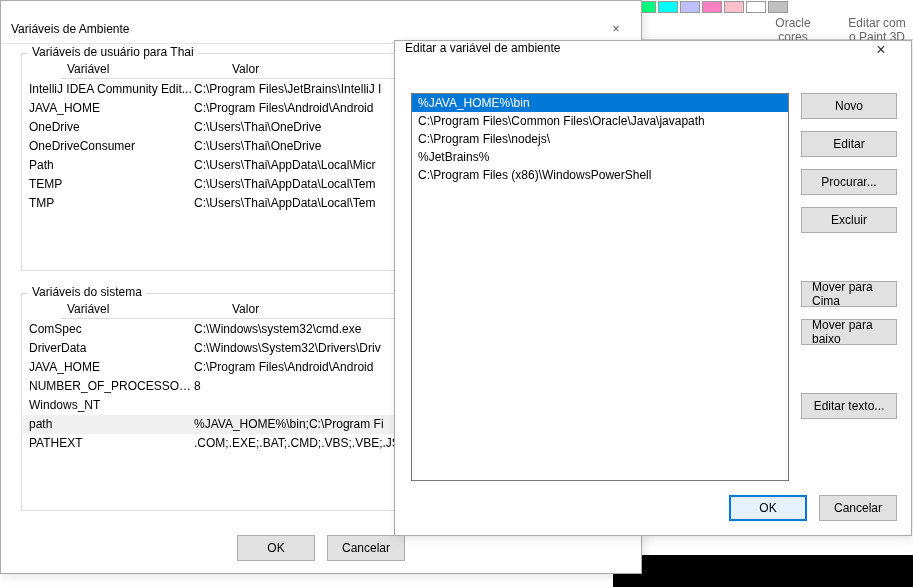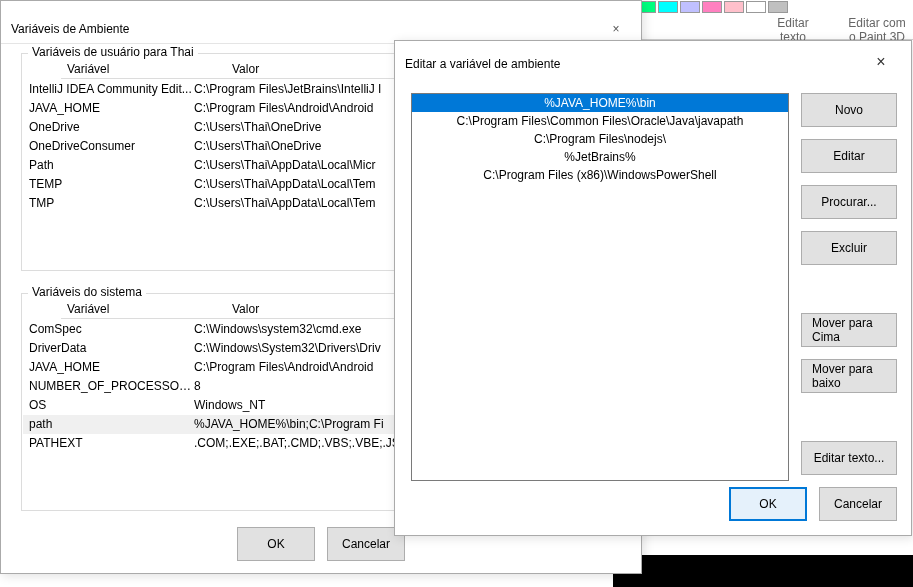--- a/index.html
+++ b/index.html
@@ -40,64 +40,64 @@
   }
   .table-head { border-bottom: 1px solid #dcdcdc; color:#000; }
   .table-head span, .table-row span { overflow: hidden; text-overflow: ellipsis; }
   .col-var { width: 165px; flex: 0 0 165px; }
   .col-val { flex: 1; }
   .table-body { position: absolute; top: 26px; left: 1px; right: 1px; bottom: 34px; overflow: hidden; }
   .table-row.sel { background: #f0f0f0; }
 
   .btn {
     display: inline-flex; align-items: center; justify-content: center;
-    min-width: 78px; height: 34px; padding: 0 10px;
+    min-width: 78px; height: 26px; padding: 0 10px;
     background: #e1e1e1; border: 1px solid #adadad; color:#000;
     user-select: none;
   }
   .btn.default { border: 2px solid #0078d7; background:#e5f1fb; }
   .group-btnrow { position: absolute; right: 8px; bottom: 6px; display:flex; gap:6px; }
   .dlg-env .footer-btns {
     position: absolute; bottom: 12px; right: 0; left: 0; display: flex;
     justify-content: center; gap: 12px;
   }
 
   
   .black-strip { position:absolute; bottom:0; right:0; width:300px; height:32px; background:#000; z-index:0;}
 
   
   .dlg-path { left: 394px; top: 40px; width: 518px; height: 496px; z-index: 2; background:#fff; }
-  .dlg-path .titlebar { height: 30px; padding: 0 10px; display:flex; justify-content:space-between; align-items:flex-end; }
+  .dlg-path .titlebar { height: 30px; padding: 0 10px; display:flex; justify-content:space-between; align-items:flex-start; }
   .dlg-path .titlebar .close { width:40px; text-align:center; font-size:16px; color:#333; }
   .path-list {
     position: absolute; left: 16px; top: 52px; width: 378px; height: 388px;
     border: 1px solid #7a7a7a; background:#fff; overflow:hidden;
   }
-  .path-item { height: 18px; line-height: 18px; padding: 0 6px; white-space:nowrap; overflow:hidden; text-overflow:ellipsis;text-align:center;}
+  .path-item { height: 18px; line-height: 18px; padding: 0 6px; white-space:nowrap; overflow:hidden; text-overflow:ellipsis;}
   .path-item.sel { background:#0078d7; color:#fff; }
   .path-btns { position:absolute; top: 52px; right: 14px; width: 96px; display:flex; flex-direction:column; gap:12px;}
   .path-btns .spacer { height: 24px; }
   .path-btns .btn { width:96px; }
   .dlg-path .footer { position:absolute; bottom: 14px; right: 14px; display:flex; gap:12px;}
 </style>
 </head>
 <body>
 
 <div class="palette-strip" id="palette">
     <div class="color-swatch" style="background: rgb(191, 255, 0);"></div>
     <div class="color-swatch" style="background: rgb(0, 255, 127);"></div>
     <div class="color-swatch" style="background: rgb(0, 255, 255);"></div>
     <div class="color-swatch" style="background: rgb(192, 192, 255);"></div>
     <div class="color-swatch" style="background: rgb(255, 128, 192);"></div>
     <div class="color-swatch" style="background: rgb(255, 192, 203);"></div>
     <div class="color-swatch" style="background: rgb(255, 255, 255);"></div>
     <div class="color-swatch" style="background: rgb(192, 192, 192);"></div>
   </div>
 <div class="palette-labels">
-  <span>Editar texto</span>
+  <span>Oracle cores</span>
   <span>Editar com o Paint 3D</span>
 </div>
 
 <div class="black-strip"></div>
 
 <div class="dialog dlg-env">
   <div class="titlebar">
     <span>Variáveis de Ambiente</span>
     <span class="close">×</span>
   </div>
@@ -160,21 +160,20 @@
         </div>
         <div class="table-row">
           <span class="col-var">JAVA_HOME</span>
           <span class="col-val">C:\Program Files\Android\Android</span>
         </div>
         <div class="table-row">
           <span class="col-var">NUMBER_OF_PROCESSORS</span>
           <span class="col-val">8</span>
         </div>
         <div class="table-row">
-          <span class="col-var">OS</span>
           <span class="col-val">Windows_NT</span>
         </div>
         <div class="table-row sel">
           <span class="col-var">path</span>
           <span class="col-val">%JAVA_HOME%\bin;C:\Program Fi</span>
         </div>
         <div class="table-row">
           <span class="col-var">PATHEXT</span>
           <span class="col-val">.COM;.EXE;.BAT;.CMD;.VBS;.VBE;.JS</span>
         </div>

